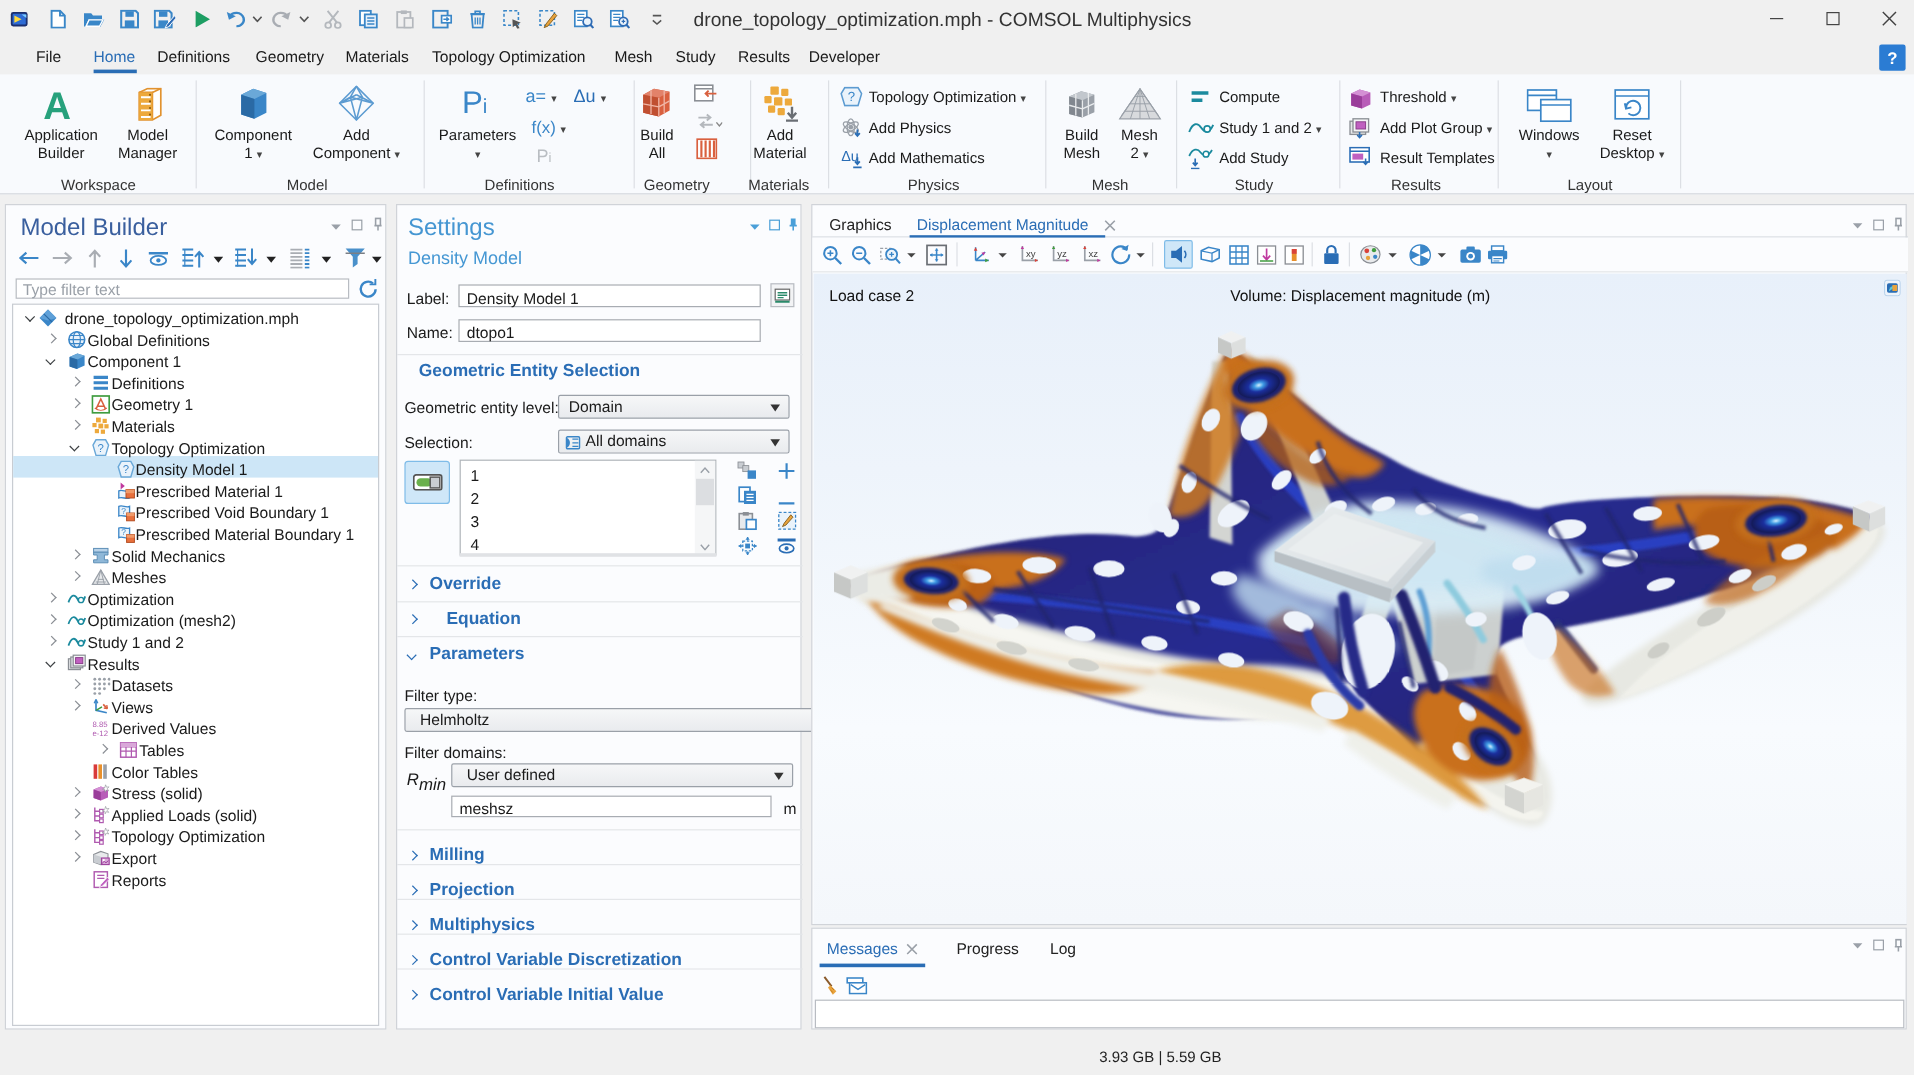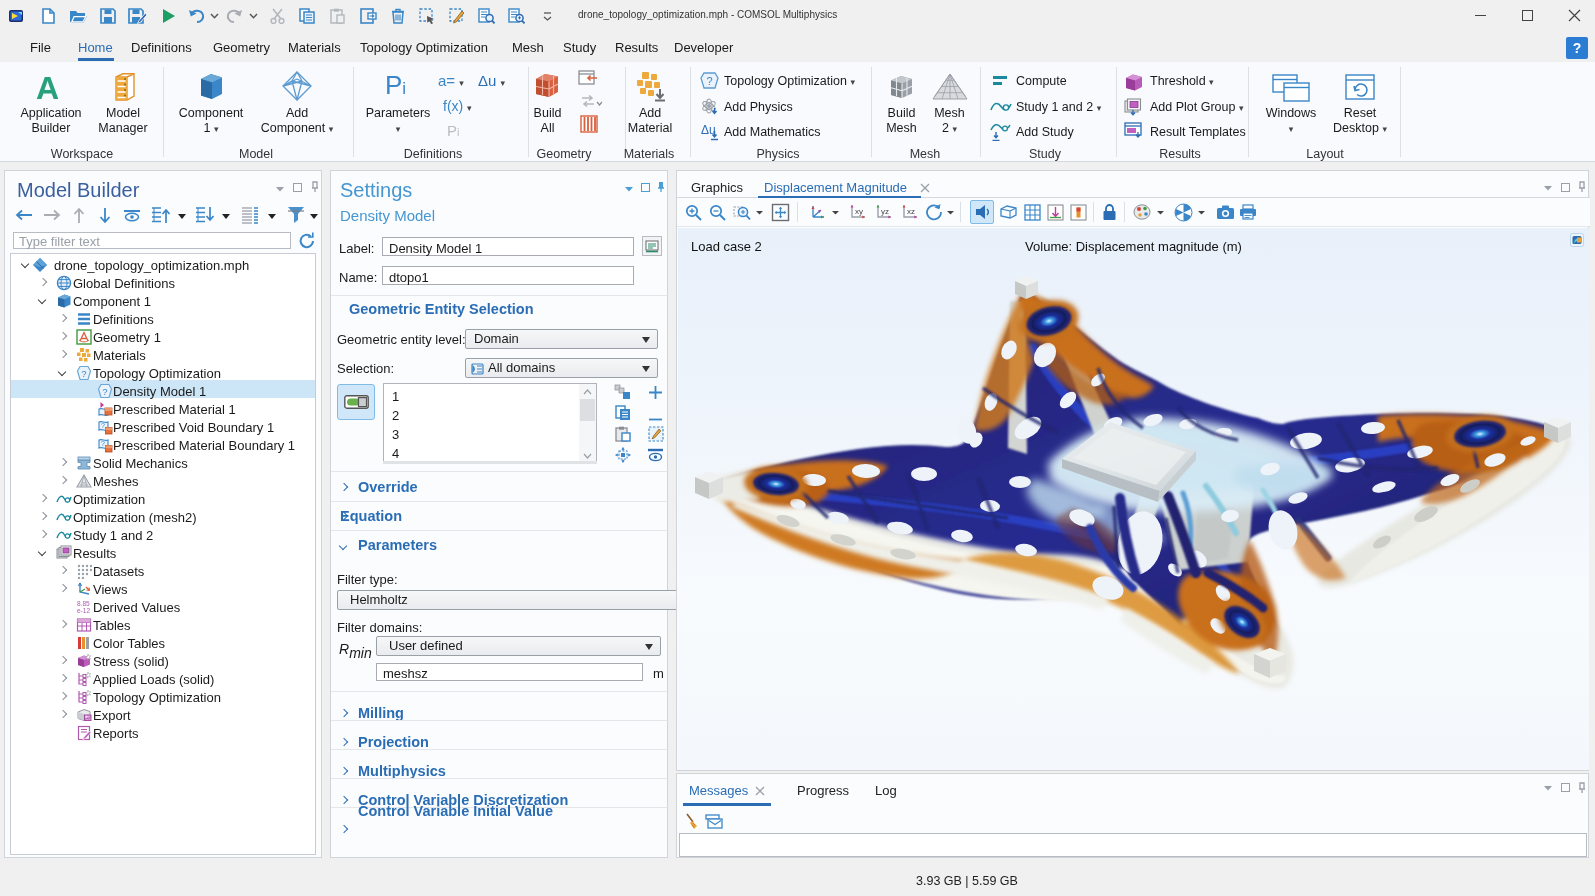--- a/index.html
+++ b/index.html
@@ -266,21 +266,21 @@
         <circle cx="11.5" cy="10" r="3.6" fill="#eaf3fb" stroke="#2e6bb4" stroke-width="1.5"></circle>
         <path d="M14 12.7 L16.5 15.4" stroke="#2e6bb4" stroke-width="1.8"></path>
         <path d="M10 9.8 h3 M11.5 8.3 v3" stroke="#2e6bb4" stroke-width="1"></path>
       </svg>
 
   <svg class="abs" style="left:542px;top:11px;" width="11" height="10" viewBox="0 0 11 10">
         <path d="M2 6 L5.5 9 L9 6" fill="none" stroke="#555" stroke-width="1.3"></path>
         <path d="M2 2 h7" stroke="#555" stroke-width="1.3"></path>
       </svg>
 </div>
-<div class="abs" style="left:578px;top:9px;font-size:10px;color:#333;">drone_topology_optimization.mph - COMSOL Multiphysics</div>
+<div class="abs" style="left:578px;top:9px;font-size:16px;color:#333;">drone_topology_optimization.mph - COMSOL Multiphysics</div>
 
 <div class="abs" style="left:1475px;top:15px;width:11px;height:1px;background:#444;"></div>
 <div class="abs" style="left:1522px;top:10px;width:11px;height:11px;border:1.2px solid #444;"></div>
 <svg class="abs" style="left:1568px;top:9px;" width="13" height="13" viewBox="0 0 13 13">
       <path d="M1 1 L12 12 M12 1 L1 12" stroke="#444" stroke-width="1.2"></path>
     </svg>
 
 <div class="abs" id="menubar" style="left:0;top:32px;width:1595px;height:30px;background:#f0f0f0;font-size:13px;">
   <span class="abs" style="left:30px;top:8px;">File</span>
   <span class="abs" style="left:78px;top:8px;color:#2a6db5;">Home</span>
@@ -682,21 +682,21 @@
             <use href="#i-views"></use>
           </svg>
           <span style="left:83px;" class="tt">Views</span>
         </div>
     <div class="trow" style="top:345px;">
           <svg class="ti" style="left:66px;">
             <use href="#i-dval"></use>
           </svg>
           <span style="left:83px;" class="tt">Derived Values</span>
         </div>
-    <div class="trow" style="top:363px;">
+    <div class="trow" style="top:363px;margin-left:23px;">
           <i class="ch-r" style="left:48px;"></i>
           <svg class="ti" style="left:66px;">
             <use href="#i-tab"></use>
           </svg>
           <span style="left:83px;" class="tt">Tables</span>
         </div>
     <div class="trow" style="top:381px;">
           <svg class="ti" style="left:66px;">
             <use href="#i-ctab"></use>
           </svg>
@@ -834,21 +834,21 @@
         <path d="M1 2 h15" stroke="#2a6db5" stroke-width="2.4"></path>
         <ellipse cx="8.5" cy="9" rx="6" ry="3.6" fill="none" stroke="#2a6db5" stroke-width="1.4"></ellipse>
         <circle cx="8.5" cy="9" r="1.7" fill="#2a6db5"></circle>
       </svg>
 
   <div class="abs" style="left:0px;top:300px;width:338px;height:1px;background:#e4e6e9;"></div>
   <i class="sch-r abs" style="left:10px;top:313px;"></i>
   <div class="abs" style="left:27px;top:308px;font-size:14.5px;font-weight:bold;color:#2a6db5;">Override</div>
   <div class="abs" style="left:0px;top:330px;width:338px;height:1px;background:#e4e6e9;"></div>
   <i class="sch-r abs" style="left:10px;top:342px;"></i>
-  <div class="abs" style="left:9px;top:337px;font-size:14.5px;font-weight:bold;color:#2a6db5;">Equation</div>
+  <div class="abs" style="left:41px;top:337px;font-size:14.5px;font-weight:bold;color:#2a6db5;">Equation</div>
   <div class="abs" style="left:0px;top:359px;width:338px;height:1px;background:#e4e6e9;"></div>
   <i class="sch-d abs" style="left:9px;top:372px;"></i>
   <div class="abs" style="left:27px;top:366px;font-size:14.5px;font-weight:bold;color:#2a6db5;">Parameters</div>
   <div class="abs" style="left:6px;top:401px;">Filter type:</div>
   <div class="dd abs" style="left:6px;top:419px;width:356px;height:20px;"><span style="margin-left:12px;">Helmholtz</span><i class="ddc"></i></div>
   <div class="abs" style="left:6px;top:449px;">Filter domains:</div>
   <div class="abs" style="left:8px;top:470px;font-style:italic;font-size:14px;">R<span style="font-size:14px;vertical-align:-4px;">min</span></div>
   <div class="dd abs" style="left:45px;top:465px;width:285px;height:20px;"><span style="margin-left:12px;">User defined</span><i class="ddc"></i></div>
   <div class="abs" style="left:45px;top:492px;width:267px;height:18px;background:#fff;border:1px solid #a8acb2;"></div>
   <div class="abs" style="left:52px;top:495px;">meshsz</div>
@@ -860,21 +860,21 @@
   <i class="sch-r abs" style="left:10px;top:568px;"></i>
   <div class="abs" style="left:27px;top:563px;font-size:14.5px;font-weight:bold;color:#2a6db5;">Projection</div>
   <div class="abs" style="left:0px;top:578px;width:338px;height:1px;background:#e4e6e9;"></div>
   <i class="sch-r abs" style="left:10px;top:597px;"></i>
   <div class="abs" style="left:27px;top:592px;font-size:14.5px;font-weight:bold;color:#2a6db5;">Multiphysics</div>
   <div class="abs" style="left:0px;top:607px;width:338px;height:1px;background:#e4e6e9;"></div>
   <i class="sch-r abs" style="left:10px;top:626px;"></i>
   <div class="abs" style="left:27px;top:621px;font-size:14.5px;font-weight:bold;color:#2a6db5;">Control Variable Discretization</div>
   <div class="abs" style="left:0px;top:636px;width:338px;height:1px;background:#e4e6e9;"></div>
   <i class="sch-r abs" style="left:10px;top:655px;"></i>
-  <div class="abs" style="left:27px;top:632px;font-size:14.5px;font-weight:bold;color:#2a6db5;">Control Variable Initial Value</div>
+  <div class="abs" style="left:27px;top:650px;font-size:14.5px;font-weight:bold;color:#2a6db5;">Control Variable Initial Value</div>
 </div>
 
 <div class="abs" id="gfxpanel" style="left:676px;top:170px;width:913px;height:601px;background:#fbfcfe;border:1px solid #d0d3d8;font-size:13px;">
   <div class="abs" style="left:14px;top:9px;color:#222;">Graphics</div>
   <div class="abs" style="left:87px;top:9px;color:#2a6db5;">Displacement Magnitude</div>
   <svg class="abs" style="left:243px;top:12px;" width="10" height="10" viewBox="0 0 10 10">
         <path d="M1 1 L9 9 M9 1 L1 9" stroke="#9aa0a8" stroke-width="1.3"></path>
       </svg>
   <div class="abs" style="left:0px;top:26px;width:913px;height:1px;background:#d5d9de;"></div>
   <div class="abs" style="left:81px;top:25px;width:163px;height:3px;background:#2a6db5;"></div>

